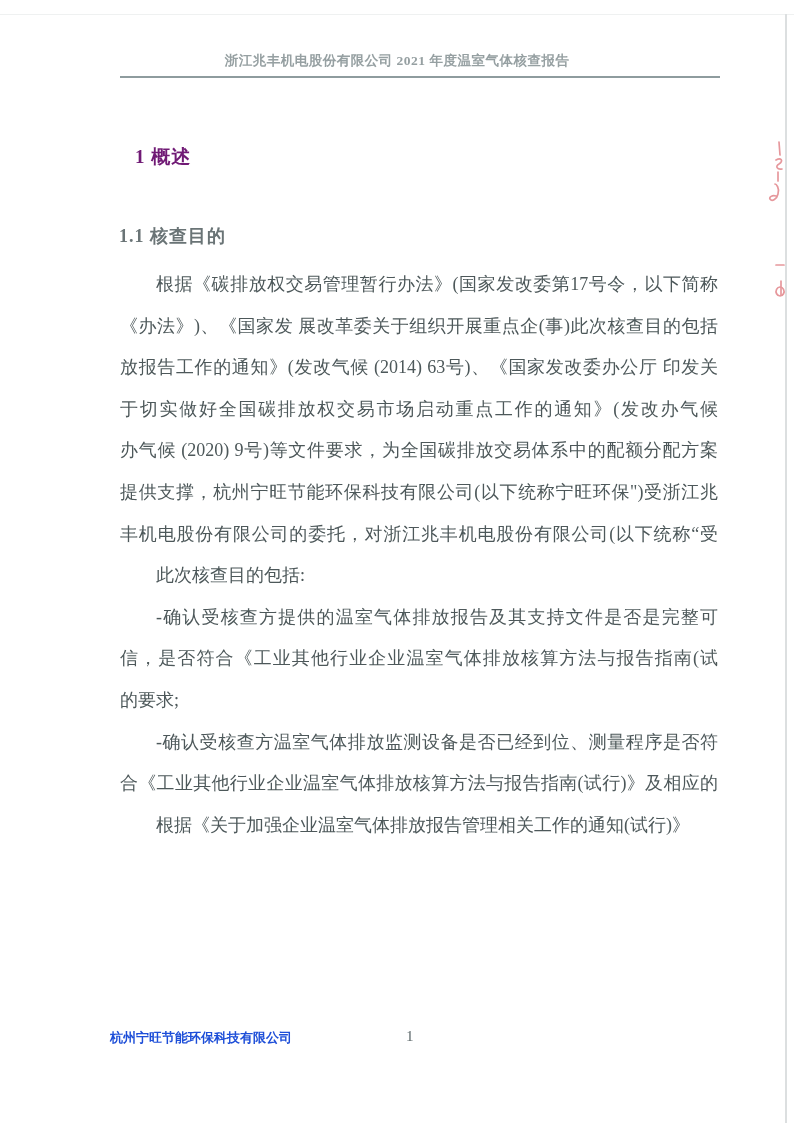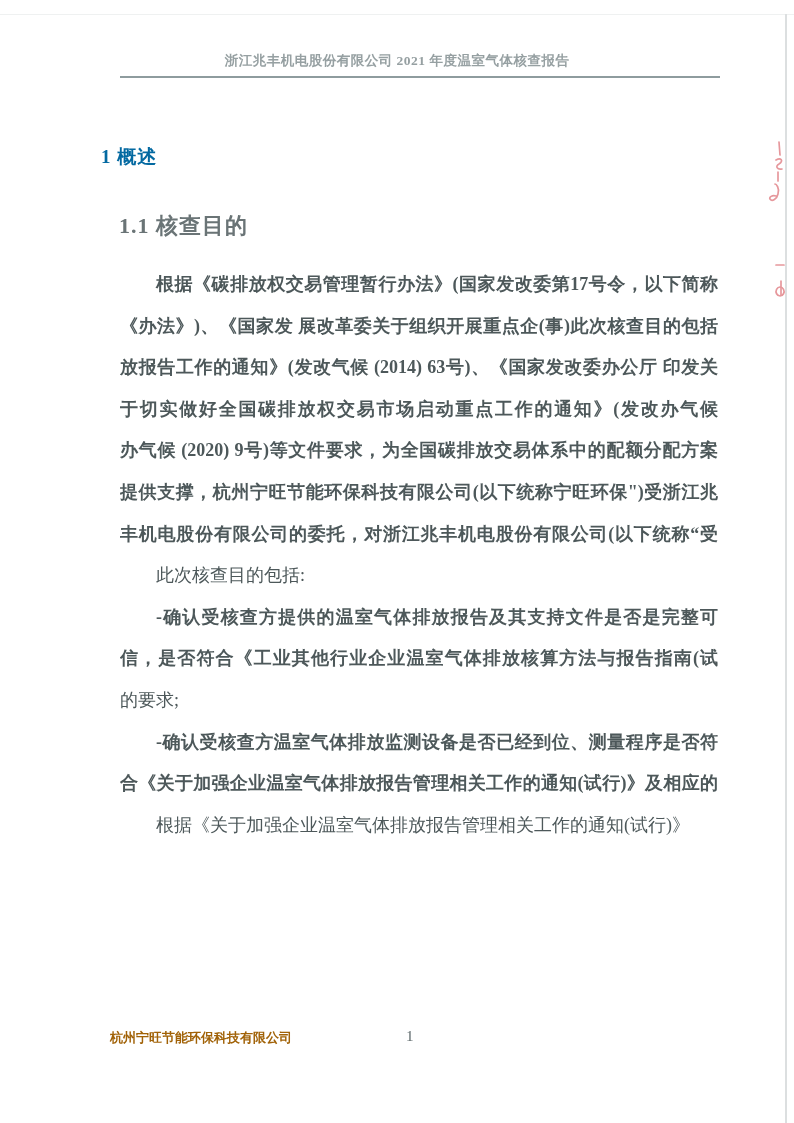--- a/index.html
+++ b/index.html
@@ -41,32 +41,32 @@
   }
   .header-rule {
     position: absolute;
     top: 76px; left: 120px;
     width: 600px; height: 0;
     border-top: 2px solid #8e9c9e;
   }
   
   .h1 {
     position: absolute;
-    left: 101px; top: 144px;
+    left: 135px; top: 144px;
     margin: 0;
     font-size: 19px;
     font-weight: 700;
     letter-spacing: 1px;
-    color: #0369a1;
+    color: #701a75;
   }
   .h2 {
     position: absolute;
-    left: 119px; top: 211px;
+    left: 119px; top: 224px;
     margin: 0;
-    font-size: 22px;
+    font-size: 18px;
     font-weight: 700;
     letter-spacing: 1px;
     color: #6a7476;
   }
   
   .body-text {
     position: absolute;
     left: 120px; top: 264px;
     width: 598px;
     font-size: 18px;
@@ -76,33 +76,32 @@
     height: 41.6px;
     line-height: 41.6px;
     white-space: nowrap;
     text-align: left;
   }
   .line.fill {
     white-space: normal;
     overflow: hidden;
     text-align: justify;
     text-align-last: justify;
-    font-weight: bold;
   }
   .line.indent {
     text-indent: 36px;
   }
   
   .footer-company {
     position: absolute;
     left: 110px; top: 1029px;
     font-family: "Liberation Sans", "DejaVu Sans", sans-serif;
     font-size: 13px;
     font-weight: 700;
-    color: #a16207;
+    color: #1d4ed8;
   }
   .footer-page {
     position: absolute;
     left: 406px; top: 1028px;
     font-size: 15px;
     color: #5d696b;
   }
   
   .red-mark-1 {
     position: absolute;
@@ -134,21 +133,21 @@
       <div class="line fill">放报告工作的通知》(发改气候 (2014) 63号)、《国家发改委办公厅 印发关</div>
       <div class="line fill">于切实做好全国碳排放权交易市场启动重点工作的通知》(发改办气候</div>
       <div class="line fill">办气候 (2020) 9号)等文件要求，为全国碳排放交易体系中的配额分配方案</div>
       <div class="line fill">提供支撑，杭州宁旺节能环保科技有限公司(以下统称宁旺环保")受浙江兆</div>
       <div class="line fill">丰机电股份有限公司的委托，对浙江兆丰机电股份有限公司(以下统称“受</div>
       <div class="line indent">此次核查目的包括:</div>
       <div class="line indent fill">-确认受核查方提供的温室气体排放报告及其支持文件是否是完整可</div>
       <div class="line fill">信，是否符合《工业其他行业企业温室气体排放核算方法与报告指南(试行)》</div>
       <div class="line">的要求;</div>
       <div class="line indent fill">-确认受核查方温室气体排放监测设备是否已经到位、测量程序是否符</div>
-      <div class="line fill">合《关于加强企业温室气体排放报告管理相关工作的通知(试行)》及相应的</div>
+      <div class="line fill">合《工业其他行业企业温室气体排放核算方法与报告指南(试行)》及相应的</div>
       <div class="line indent">根据《关于加强企业温室气体排放报告管理相关工作的通知(试行)》</div>
     </div>
 
   <span class="footer-company">杭州宁旺节能环保科技有限公司</span>
   <span class="footer-page">1</span>
 
   <svg class="red-mark-1" width="26" height="104" viewBox="0 0 26 104">
     <g stroke="#e2868b" stroke-width="1.7" fill="none" stroke-linecap="round" opacity="0.85">
       <path d="M15 34 l1 13"></path>
       <path d="M12 52 c5 -3 8 1 3 4 c-4 2 -2 6 3 5"></path>

